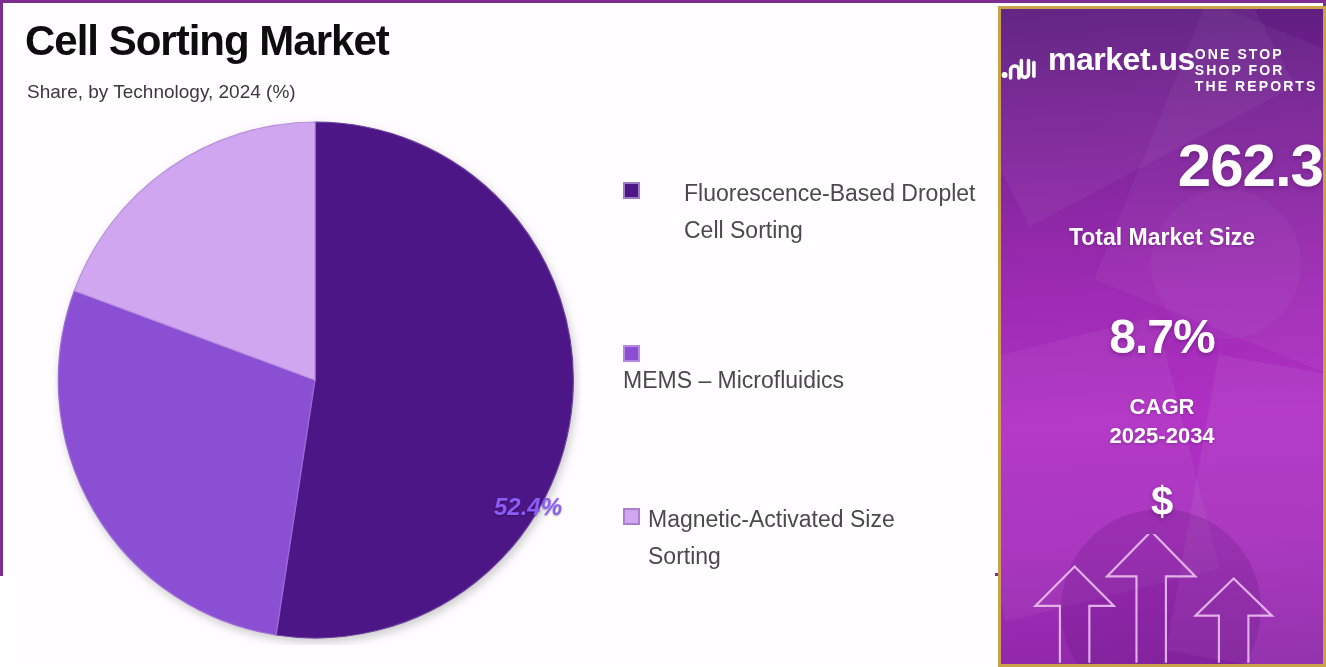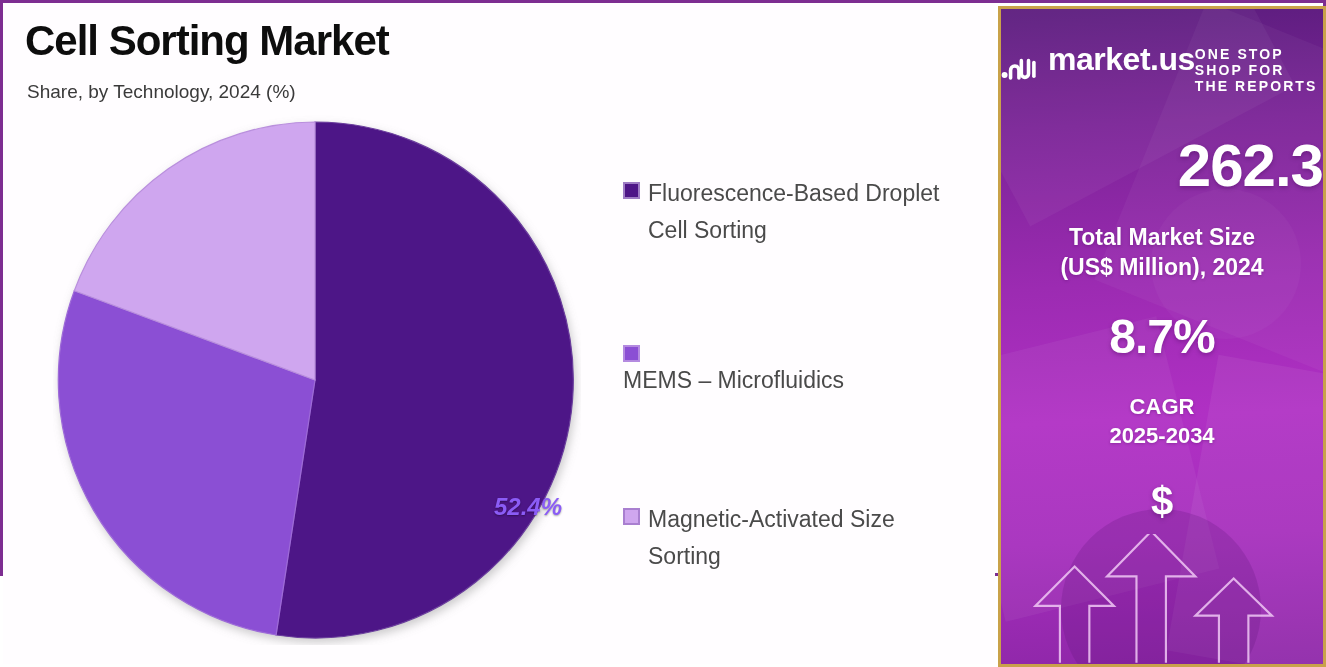--- a/index.html
+++ b/index.html
@@ -19,21 +19,21 @@
   .pie-svg{display:block;}
 
   .slice-label{position:absolute;left:441px;top:378px;font-size:24px;font-weight:bold;
                font-style:italic;color:#8b5cf6;white-space:nowrap;
                text-shadow:0 1px 2px rgba(0,0,0,.35);}
 
   
   .legend{position:absolute;left:620px;top:172px;width:360px;}
   .legend-item{display:flex;align-items:flex-start;margin-bottom:0;}
   .legend-item + .legend-item{margin-top:0;}
-  .lg-1{position:absolute;top:0px;left:0;}
+  .lg-1{position:absolute;top:0px;left:0;gap:36px;}
   .lg-2{position:absolute;top:163px;left:0;flex-direction:column;}
   .lg-3{position:absolute;top:326px;left:0;}
   .swatch{width:17px;height:17px;flex:0 0 17px;margin-top:7px;margin-right:8px;box-sizing:border-box;}
   .lg-text{font-size:23px;color:#4a4a4a;line-height:1.6;max-width:320px;}
 
   
   .side{position:absolute;left:995px;top:3px;width:328px;height:661px;box-sizing:border-box;
         border:3px solid #c9a24a;overflow:hidden;
         background:linear-gradient(177deg,#5c1d7e 0%,#7b2497 18%,#9c2bb2 42%,#b030c4 62%,#a62ebd 80%,#8e27a8 100%);}
   .side-bg{position:absolute;inset:0;overflow:hidden;}
@@ -132,21 +132,20 @@
       </svg>
       <span class="logo-txt">
         <span class="logo-name">market.us</span>
         <span class="logo-tag">ONE STOP SHOP FOR THE REPORTS</span>
       </span>
     </div>
 
     <div class="big-num">262.3</div>
     <div class="big-cap">
       <div>Total Market Size</div>
-      <div>(US$ Million), 2024</div>
     </div>
 
     <div class="cagr-num">8.7%</div>
     <div class="cagr-cap">
       <div>CAGR</div>
       <div>2025-2034</div>
     </div>
 
     <div class="dollar">$</div>
 

